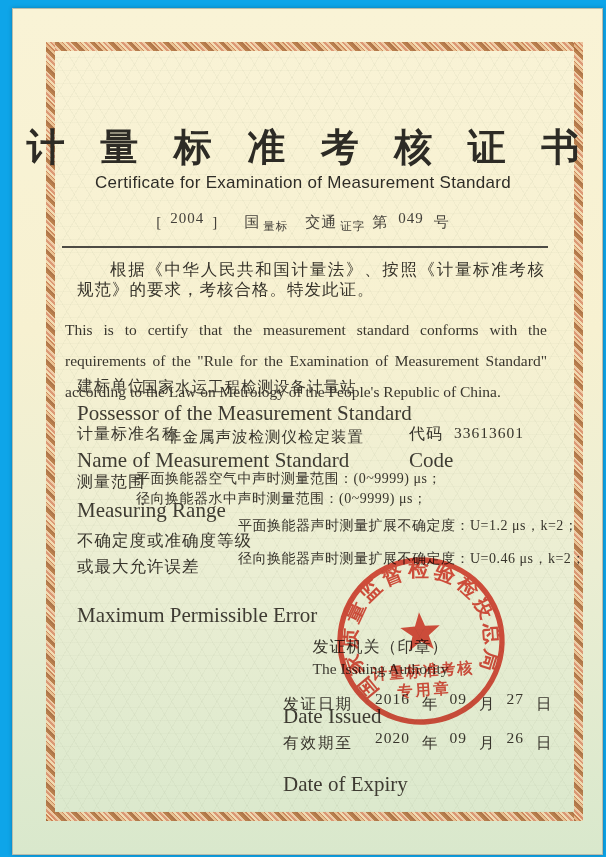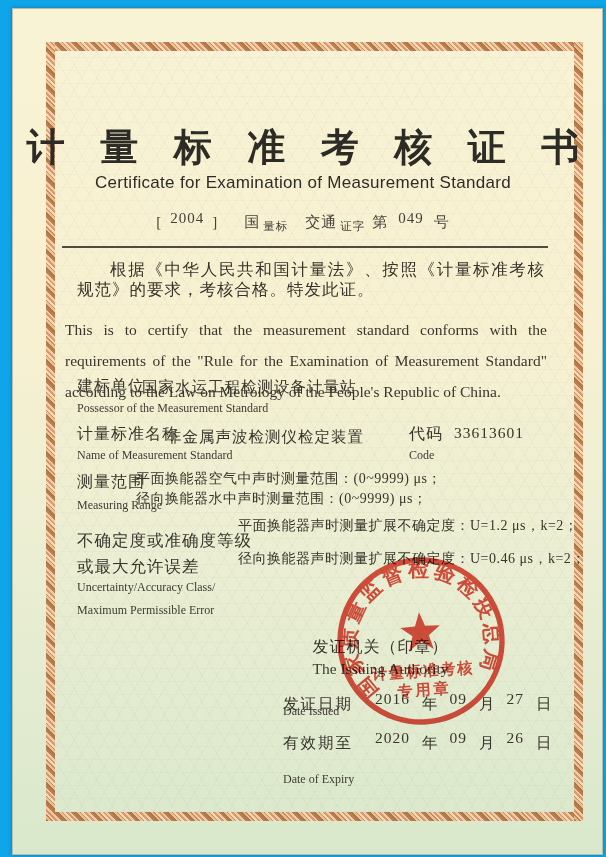--- a/index.html
+++ b/index.html
@@ -38,21 +38,21 @@
   .cert-no .gap{margin-left:26px;}
   .cert-no .small{font-size:11.5px;position:relative;top:3px;margin:0 3px;}
   .divider{position:absolute;left:62px;top:246px;width:486px;height:2px;background:#4d4b44;}
   
   .stmt-cn{left:77px;top:260px;width:468px;font-size:16.5px;line-height:20px;color:#37342b;
            text-indent:2em;white-space:normal;letter-spacing:1px;text-align:justify;}
   .stmt-en{left:65px;top:314px;width:482px;font-size:15.5px;line-height:31px;color:#39362e;
            white-space:normal;text-align:justify;}
   
   .f-label{font-size:16px;letter-spacing:1px;}
-  .f-en{font-size:12px;}
+  .f-en{font-size:21px;}
   .f-val{font-size:15.5px;letter-spacing:1px;}
   .f-small{font-size:14px;letter-spacing:.5px;}
   
   .auth{left:268px;width:225px;text-align:center;}
   .date-row{display:flex;align-items:baseline;font-size:15.5px;color:#38352c;}
   .date-row .lab{letter-spacing:2px;margin-right:12px;}
   .date-row .dnum{position:relative;top:-5px;margin:12px 10px;letter-spacing:1px;}
   .date-row .unit{margin:0 2px;}
   
   .seal{position:absolute;left:331px;top:551px;width:180px;height:180px;
@@ -96,21 +96,20 @@
 
   <div class="abs cn f-label" style="left:77px;top:472px;">测量范围</div>
   <div class="abs cn f-small" style="left:136px;top:470px;">平面换能器空气中声时测量范围：(0~9999) μs；</div>
   <div class="abs cn f-small" style="left:136px;top:490px;">径向换能器水中声时测量范围：(0~9999) μs；</div>
   <div class="abs en f-en" style="left:77px;top:498px;">Measuring Range</div>
 
   <div class="abs cn f-label" style="left:77px;top:530px;font-size:16.5px;">不确定度或准确度等级</div>
   <div class="abs cn f-label" style="left:77px;top:556px;font-size:16.5px;">或最大允许误差</div>
   <div class="abs cn f-small" style="left:238px;top:517px;">平面换能器声时测量扩展不确定度：U=1.2 μs，k=2；</div>
   <div class="abs cn f-small" style="left:238px;top:550px;">径向换能器声时测量扩展不确定度：U=0.46 μs，k=2；</div>
-  <div class="abs en f-en" style="left:77px;top:580px;">Uncertainty/Accuracy Class/</div>
   <div class="abs en f-en" style="left:77px;top:603px;">Maximum Permissible Error</div>
 
   <div class="abs cn auth" style="top:637px;font-size:16px;letter-spacing:1px;">发证机关（印章）</div>
   <div class="abs en auth" style="top:660px;font-size:15.5px;">The Issuing Authority</div>
 
   <div class="abs date-row" style="left:283px;top:683px;">
     <span class="lab">发证日期</span>
     <span class="dnum">2016</span>
     <span class="unit">年</span>
     <span class="dnum">09</span>

